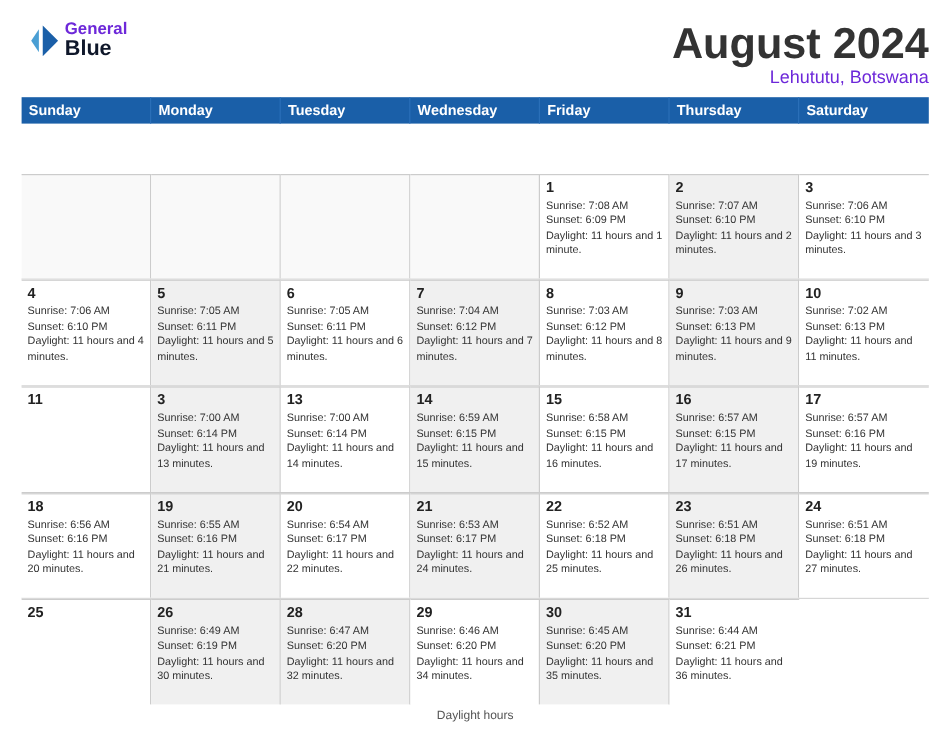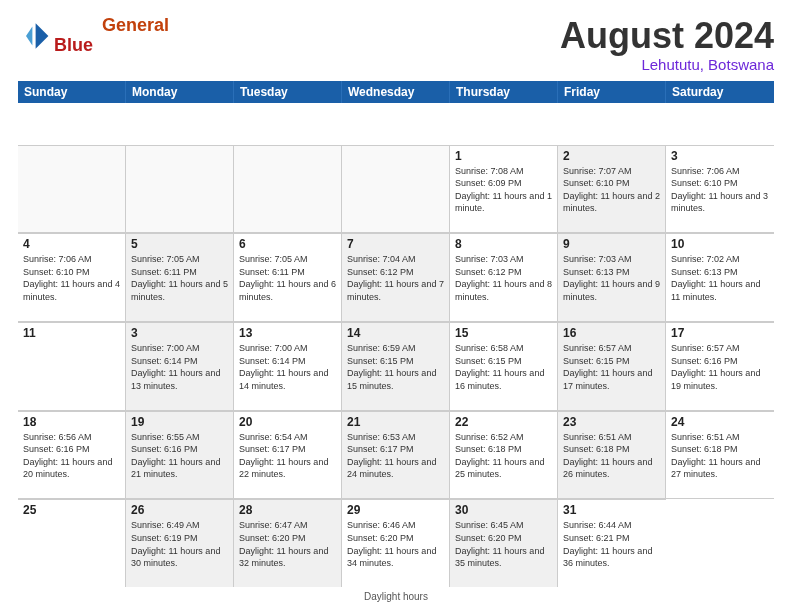--- a/index.html
+++ b/index.html
@@ -27,29 +27,28 @@
       display: flex;
       align-items: center;
       gap: 4px;
     }
     .logo-text {
       display: flex;
       flex-direction: column;
       line-height: 1.1;
     }
     .logo-general {
-      font-size: 18px;
-      font-weight: bold;
-      color: #c2410c;
-      margin-left: 48px;
+      font-size: 14px;
+      font-weight: bold;
+      color: #6d28d9;
     }
     .logo-blue {
       font-size: 18px;
       font-weight: bold;
-      color: #b91c1c;
+      color: #0f172a;
     }
     .logo-icon {
       width: 32px;
       height: 32px;
     }
     .title-block {
       text-align: right;
     }
     .month-title {
       font-size: 36px;
@@ -144,22 +143,22 @@
       <div class="location">Lehututu, Botswana</div>
     </div>
   </div>
 
   <div class="calendar">
     <div class="cal-header-row">
     <div class="cal-header-cell">Sunday</div>
         <div class="cal-header-cell">Monday</div>
         <div class="cal-header-cell">Tuesday</div>
         <div class="cal-header-cell">Wednesday</div>
+        <div class="cal-header-cell">Friday</div>
         <div class="cal-header-cell">Thursday</div>
-        <div class="cal-header-cell">Friday</div>
         <div class="cal-header-cell">Saturday</div>
       </div>
     <div class="cal-body">
     <div class="cal-row">
           <div class="cal-cell empty"></div>
           <div class="cal-cell empty"></div>
           <div class="cal-cell empty"></div>
           <div class="cal-cell empty"></div>
           <div class="cal-cell">
             <div class="day-num">1</div>

